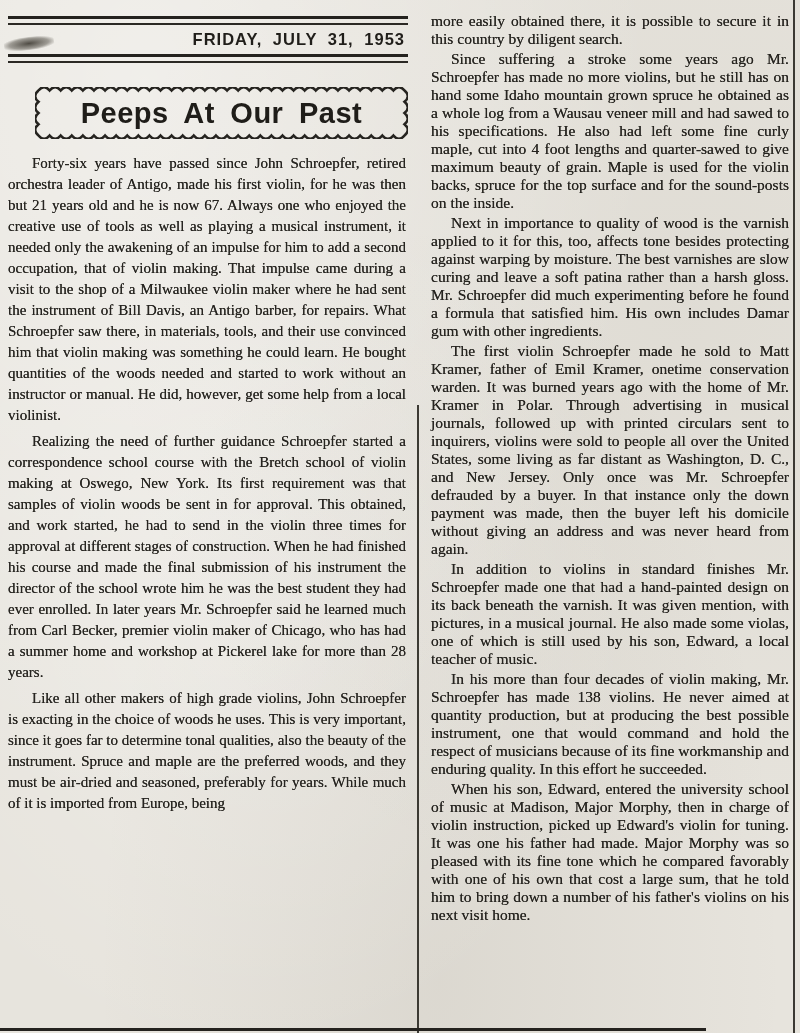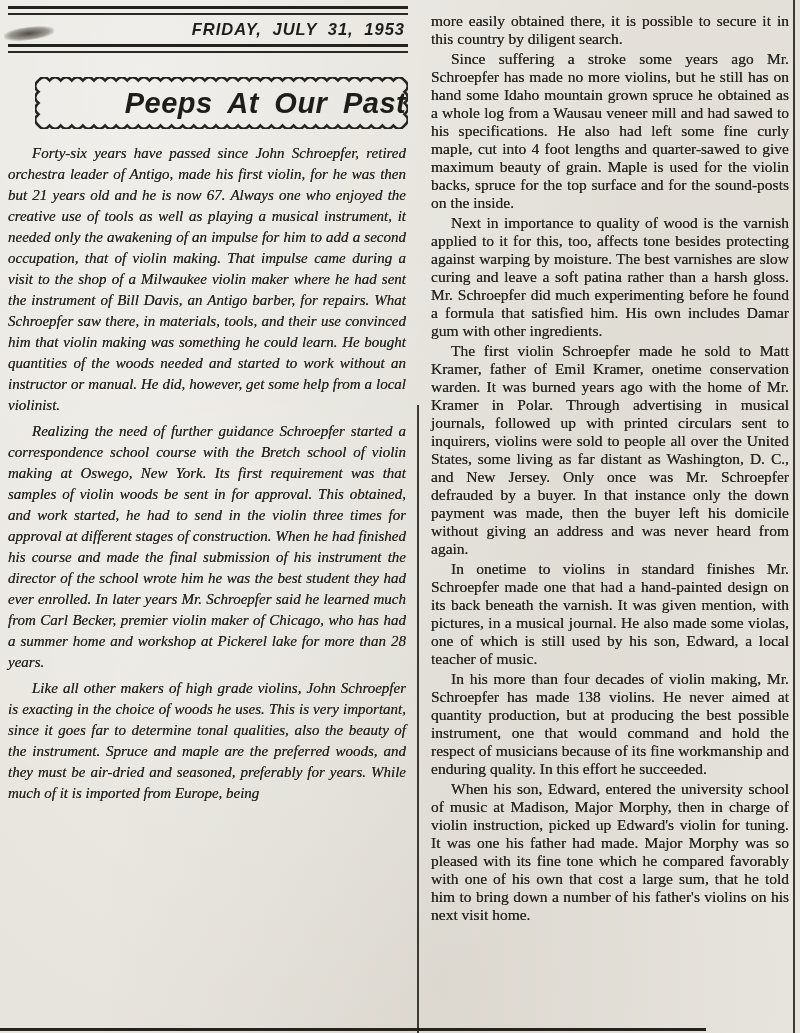--- a/index.html
+++ b/index.html
@@ -11,21 +11,21 @@
   .page{
     position:relative;width:800px;height:1033px;
     background:
       radial-gradient(ellipse at 18% 8%, rgba(255,255,255,.40), transparent 55%),
       radial-gradient(ellipse at 85% 30%, rgba(125,118,100,.07), transparent 60%),
       radial-gradient(ellipse at 30% 60%, rgba(255,255,255,.25), transparent 50%),
       radial-gradient(ellipse at 55% 95%, rgba(120,112,95,.10), transparent 55%),
       #e7e4dd;
     color:#262420;
   }
-  .col-left{position:absolute;left:8px;top:6px;width:400px;font-style:italic;}
+  .col-left{position:absolute;left:8px;top:16px;width:400px;}
   .col-right{position:absolute;left:431px;top:0;width:358px;}
 
   .rule-double{
     height:4px;
     border-top:3px solid #24221e;
     border-bottom:2px solid #2b2924;
   }
   .masthead{position:relative;}
   .date-line{
     margin:5px 0 5px 0;
@@ -40,21 +40,21 @@
   }
   .smudge{
     position:absolute;left:-4px;top:21px;width:50px;height:13px;
     background:radial-gradient(ellipse, rgba(52,48,40,.85) 0%, rgba(60,56,47,.45) 55%, transparent 78%);
     transform:rotate(-7deg);
   }
   .headline-box{
     position:relative;
     margin:24px 0 0 27px;
     width:373px;height:52px;
-    display:flex;align-items:center;justify-content:center;padding-left:44px;
+    display:flex;align-items:center;justify-content:center;
   }
   .headline-box svg{position:absolute;left:0;top:0;}
   .headline{
     margin:0;
     font-family:"Liberation Sans", sans-serif;
     font-weight:bold;
     font-size:29px;
     word-spacing:7px;
     letter-spacing:.5px;
     color:#1f1d19;
@@ -100,21 +100,21 @@
   </div>
 
   <div class="column-divider"></div>
 
   <div class="col-right">
     <div class="body-text body-right">
       <p class="no-indent">more easily obtained there, it is possible to secure it in this country by diligent search.</p>
       <p>Since suffering a stroke some years ago Mr. Schroepfer has made no more violins, but he still has on hand some Idaho mountain grown spruce he obtained as a whole log from a Wausau veneer mill and had sawed to his specifications. He also had left some fine curly maple, cut into 4 foot lengths and quarter-sawed to give maximum beauty of grain. Maple is used for the violin backs, spruce for the top surface and for the sound-posts on the inside.</p>
       <p>Next in importance to quality of wood is the varnish applied to it for this, too, affects tone besides protecting against warping by moisture. The best varnishes are slow curing and leave a soft patina rather than a harsh gloss. Mr. Schroepfer did much experimenting before he found a formula that satisfied him. His own includes Damar gum with other ingredients.</p>
       <p>The first violin Schroepfer made he sold to Matt Kramer, father of Emil Kramer, onetime conservation warden. It was burned years ago with the home of Mr. Kramer in Polar. Through advertising in musical journals, followed up with printed circulars sent to inquirers, violins were sold to people all over the United States, some living as far distant as Washington, D. C., and New Jersey. Only once was Mr. Schroepfer defrauded by a buyer. In that instance only the down payment was made, then the buyer left his domicile without giving an address and was never heard from again.</p>
-      <p>In onetime to violins in standard finishes Mr. Schroepfer made one that had a hand-painted design on its back beneath the varnish. It was given mention, with pictures, in a musical journal. He also made some violas, one of which is still used by his son, Edward, a local teacher of music.</p>
+      <p>In addition to violins in standard finishes Mr. Schroepfer made one that had a hand-painted design on its back beneath the varnish. It was given mention, with pictures, in a musical journal. He also made some violas, one of which is still used by his son, Edward, a local teacher of music.</p>
       <p>In his more than four decades of violin making, Mr. Schroepfer has made 138 violins. He never aimed at quantity production, but at producing the best possible instrument, one that would command and hold the respect of musicians because of its fine workmanship and enduring quality. In this effort he succeeded.</p>
       <p>When his son, Edward, entered the university school of music at Madison, Major Morphy, then in charge of violin instruction, picked up Edward's violin for tuning. It was one his father had made. Major Morphy was so pleased with its fine tone which he compared favorably with one of his own that cost a large sum, that he told him to bring down a number of his father's violins on his next visit home.</p>
     </div>
   </div>
 
   <div class="edge-rule"></div>
   <div class="bottom-rule"></div>
 
 </div>
 

